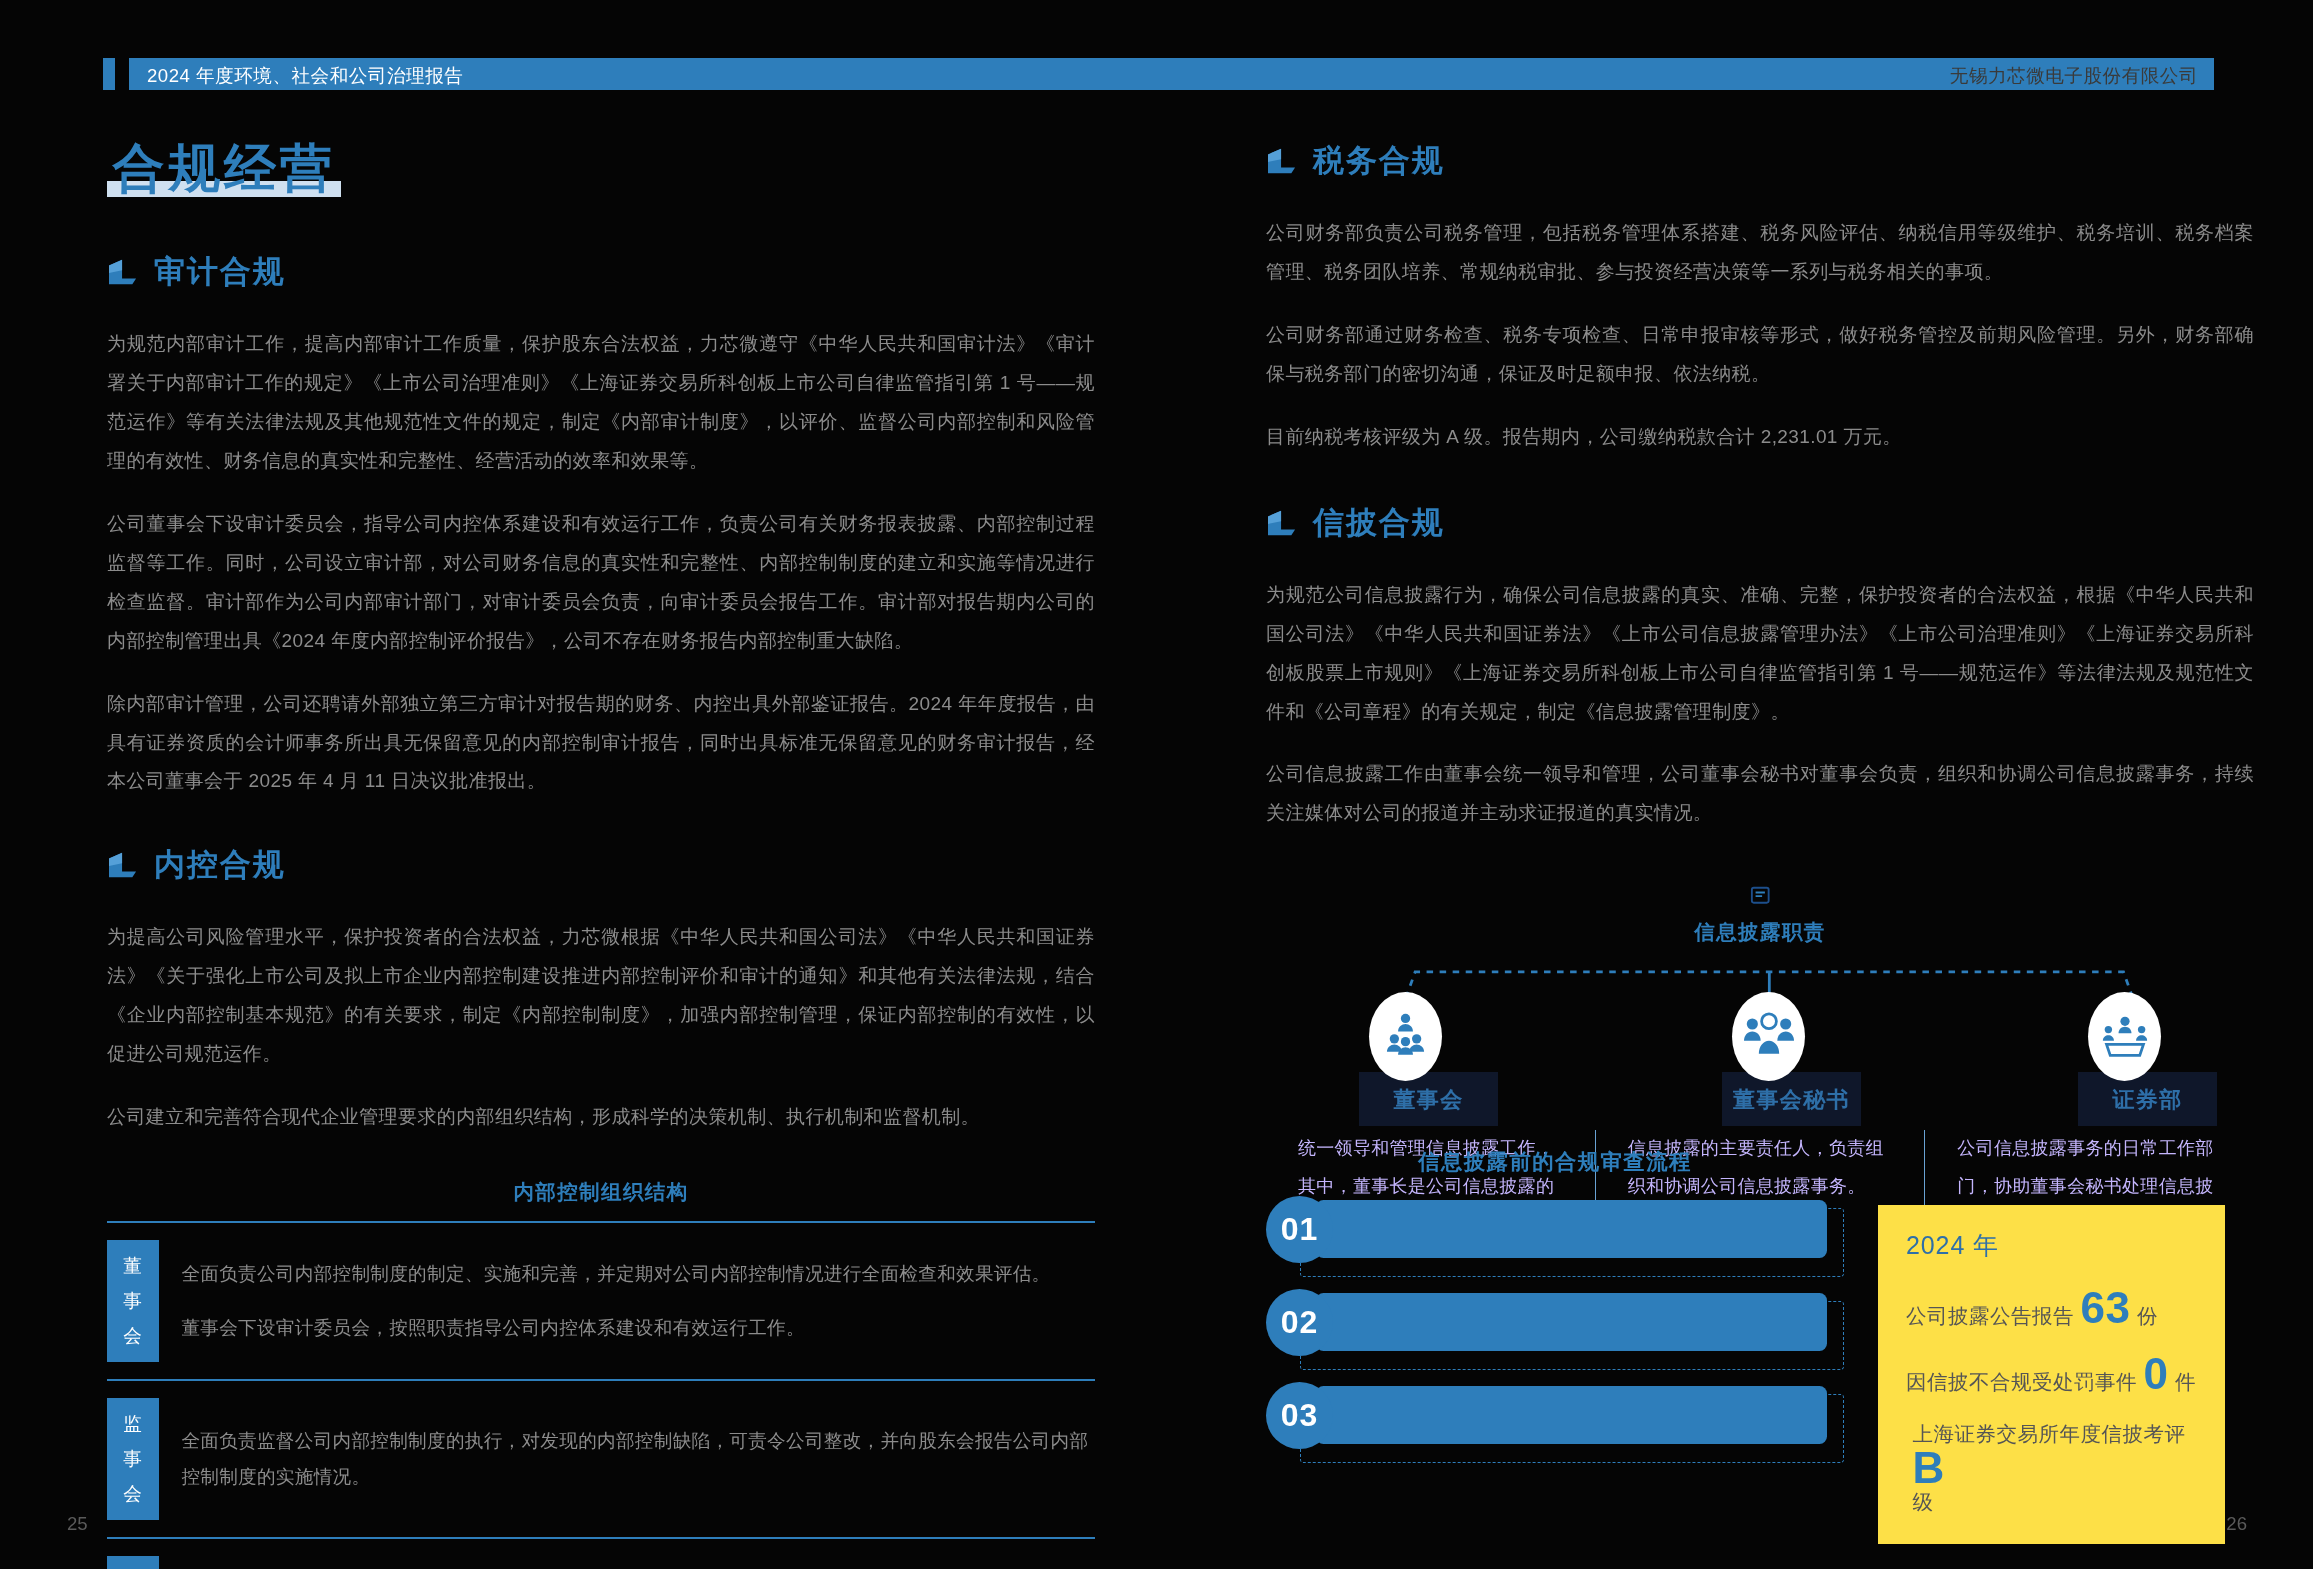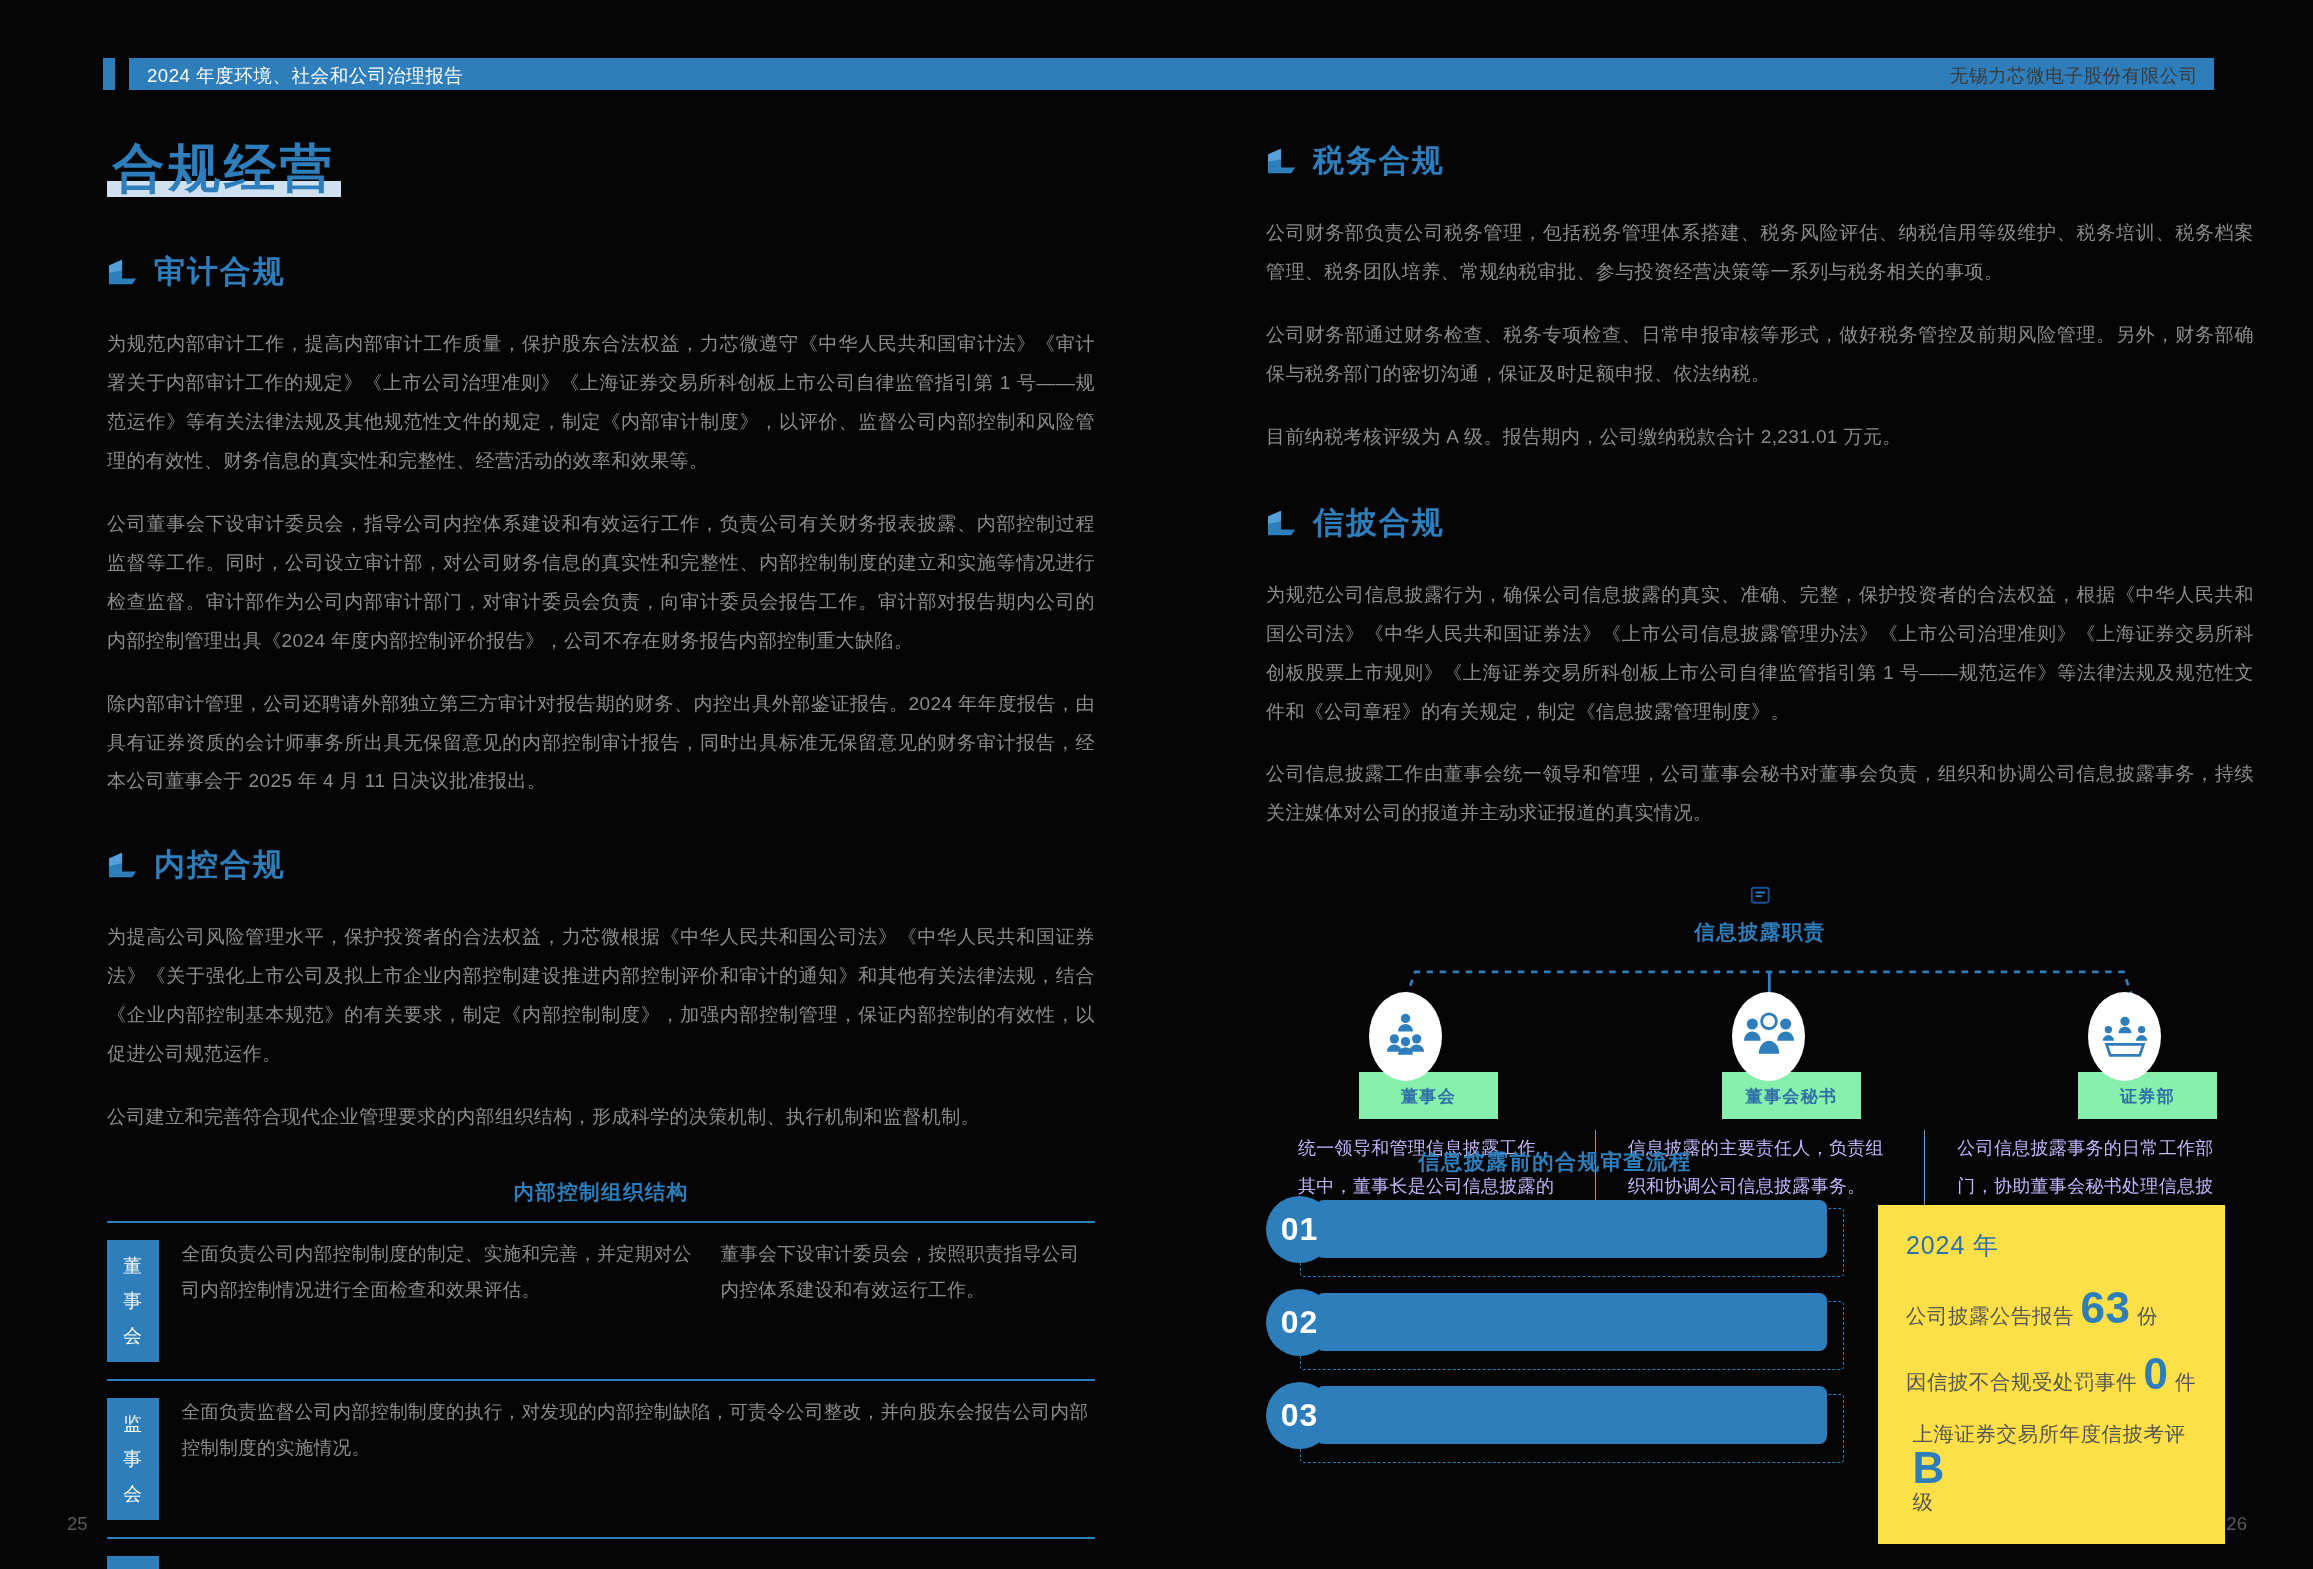--- a/index.html
+++ b/index.html
@@ -36,32 +36,32 @@
 
   p.body{font-size:19px;line-height:2.05;color:#8c8c8c;margin:0 0 24px 0;text-align:justify;letter-spacing:0.4px;}
   p.body:last-child{margin-bottom:0;}
 
   
   .tbl-title{text-align:center;font-size:20.5px;font-weight:bold;color:#2e7ebb;letter-spacing:1.4px;margin:41px 0 15px 0;}
   .tbl{width:100%;border-top:2.8px solid #2e7ebb;}
   .trow{display:flex;align-items:stretch;border-bottom:2.8px solid #2e7ebb;padding:13px 0;}
   .tcell-k{flex:none;width:52px;margin:3.7px 22.4px 3.7px 0;background:#2e7ebb;color:#fff;font-size:18.6px;
     display:flex;flex-direction:column;align-items:center;justify-content:center;gap:9.3px;padding:13px 0;letter-spacing:0.9px;}
-  .tcell-v{flex:1;display:flex;flex-direction:row;justify-content:center;gap:17px;}
+  .tcell-v{flex:1;display:flex;flex-direction:column;justify-content:center;gap:17px;}
   .tcell-v p{margin:0;font-size:18.6px;line-height:1.95;color:#8c8c8c;letter-spacing:0.3px;}
 
   
   .diag-title{display:flex;align-items:center;justify-content:center;gap:9.3px;margin:52px 0 0 0;flex-direction:column;}
   .diag-title .lbl{font-size:20.5px;font-weight:bold;color:#2e7ebb;letter-spacing:1.4px;}
   .diag{position:relative;height:149px;margin-top:11.2px;}
   .diag svg.conn{position:absolute;left:0;top:0;}
   .node{position:absolute;top:35px;width:185px;text-align:center;}
   .bubble{width:73px;height:89px;margin:0 auto -9.3px auto;background:#fff;border-radius:50%;position:relative;z-index:2;
     display:flex;align-items:center;justify-content:center;}
-  .nbox{position:relative;z-index:1;background:#86efac;color:#2e6fa8;font-size:17px;font-weight:bold;padding:13px 0 11.2px 0;letter-spacing:1.4px;margin-left:46px;}
+  .nbox{position:relative;z-index:1;background:#0f172a;color:#2e6fa8;font-size:22px;font-weight:bold;padding:13px 0 11.2px 0;letter-spacing:1.4px;margin-left:46px;}
   .n1{left:47px;} .n2{left:410px;} .n3{left:766px;}
 
   .descs{display:flex;margin-top:24px;}
   .desc{flex:1;padding:0 32px;font-size:18px;line-height:2.1;color:#c4b5fd;letter-spacing:0.3px;}
   .desc.b1{border-right:1.9px solid #6aa3d4;}
   .desc.b2{border-right:1.9px solid #6aa3d4;}
 
   
   .bottom{position:absolute;left:1266px;top:1147px;width:997px;}
   .flow-title{width:578px;text-align:center;font-size:21.4px;font-weight:bold;color:#2e7ebb;letter-spacing:1.4px;margin-bottom:24px;}

